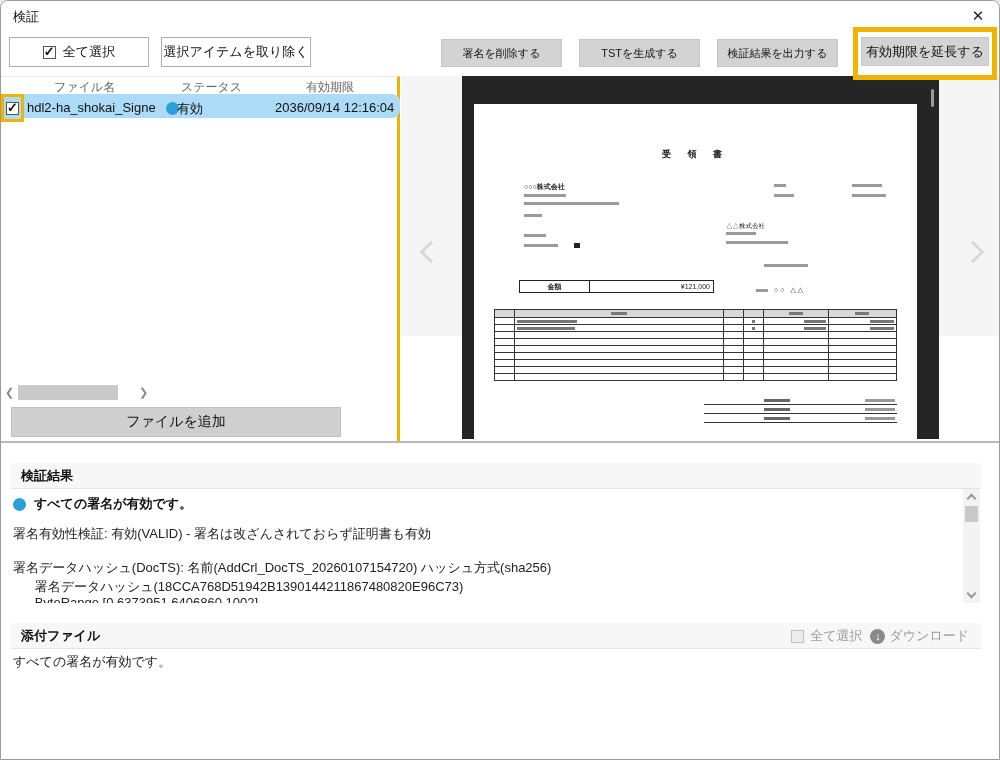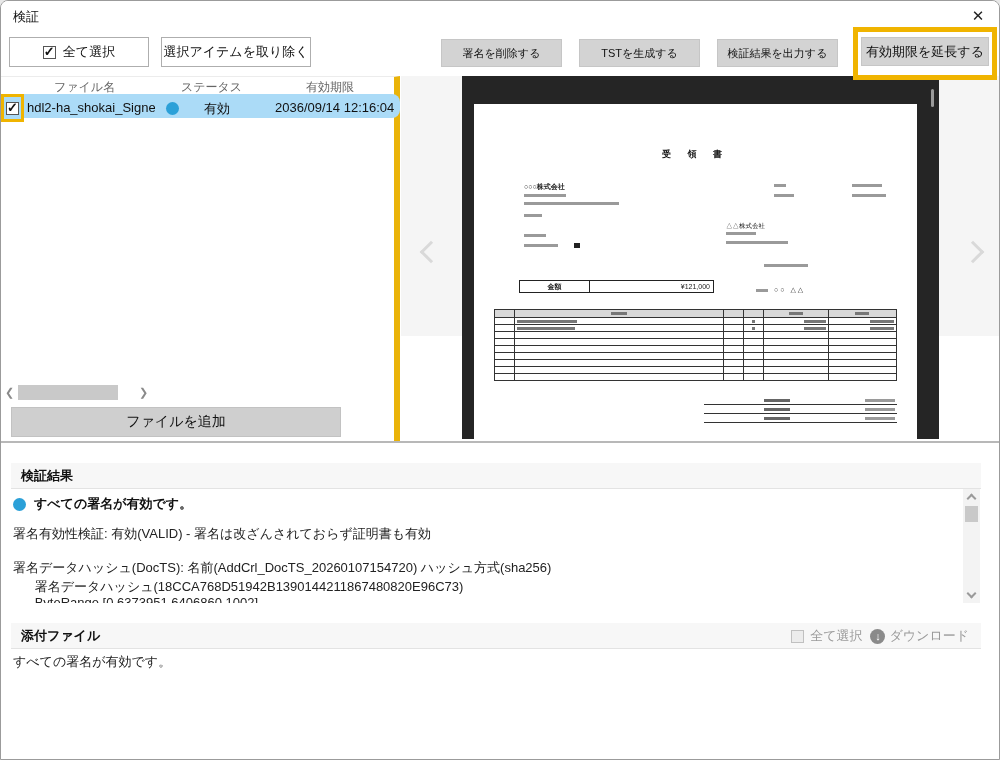--- a/index.html
+++ b/index.html
@@ -26,28 +26,28 @@
   .checkbox { width:13px; height:13px; background:#fff; border:1px solid #555; position:relative; display:inline-block; }
   .checkbox.checked:after { content:"✓"; position:absolute; left:0px; top:-3px; font-size:13px; font-weight:bold; color:#111; }
   .checkbox.disabled { border-color:#c0c0c0; background:#ececec; }
   .highlight-box {
     position:absolute; left:852px; top:26px; width:144px; height:53px;
     border:5px solid #f0b400; background:transparent; z-index:5;
   }
   .btn-extend { position:absolute; left:3px; top:5px; width:128px; height:29px; background:#d3d3d3; border:1px solid #c6c6c6;
     display:flex; align-items:center; justify-content:center; font-size:13px; color:#111; cursor:pointer; }
   
-  .file-panel { position:absolute; left:0; top:75px; width:399px; height:365px; background:#fff; border-right:6px solid #eab308; border-top:1px solid #ececec; }
+  .file-panel { position:absolute; left:0; top:75px; width:399px; height:365px; background:#fff; border-right:3px solid #eab308; border-top:1px solid #ececec; }
   .col-head { position:absolute; top:2px; font-size:12px; color:#666; }
   .file-row { position:absolute; left:0; top:17px; width:399px; height:24px; background:#abdbf7;border-radius:8px; }
   .row-checkbox-wrap { position:absolute; left:0px; top:0px; width:23px; height:28px; border:3px solid #f0b400; background:#abdbf7;
     display:flex; align-items:center; justify-content:center; }
   .file-name { position:absolute; left:26px; top:6px; width:128px; font-size:13px; color:#111; white-space:nowrap; overflow:hidden; }
   .status-dot { position:absolute; left:165px; top:8px; width:13px; height:13px; border-radius:50%; background:#2ba0d8; }
-  .status-text { position:absolute; left:203px; top:6px; font-size:13px; color:#111; }
+  .status-text { position:absolute; left:176px; top:6px; font-size:13px; color:#111; }
   .expire-text { position:absolute; left:262px; top:6px; font-size:13px; color:#111;margin-left:12px; }
   .hscroll { position:absolute; left:0; top:307px; width:160px; height:18px; }
   .hscroll .arrow { position:absolute; top:2px; font-size:11px; color:#8a8a8a; cursor:pointer; }
   .hscroll .thumb { position:absolute; left:17px; top:1px; width:100px; height:15px; background:#c9c9c9; cursor:grab; }
   .btn-addfile { position:absolute; left:10px; top:330px; width:330px; height:30px; background:#cfcfcf; border:1px solid #c2c2c2;
     display:flex; align-items:center; justify-content:center; font-size:14px; color:#111; cursor:pointer; }
   
   .preview-panel { position:absolute; left:400px; top:75px; width:600px; height:260px; background:#f5f5f5; }
   .preview-dark { position:absolute; left:61px; top:0px; width:477px; height:363px; background:#252525; overflow:hidden; }
   .preview-vscroll { position:absolute; right:5px; top:13px; width:3px; height:18px; background:#9a9a9a; border-radius:2px; }

